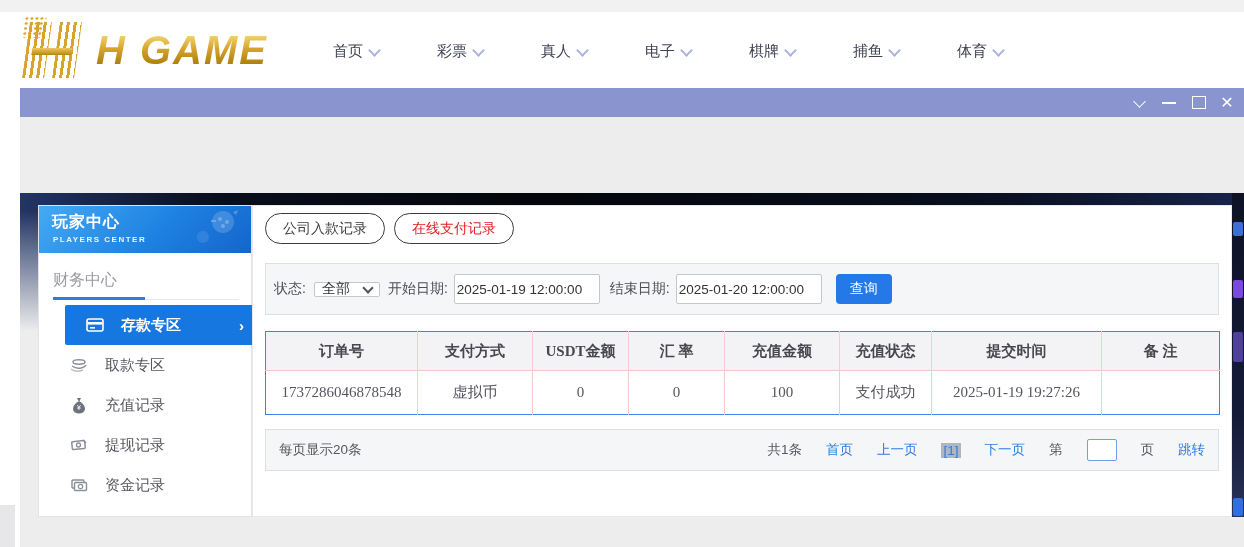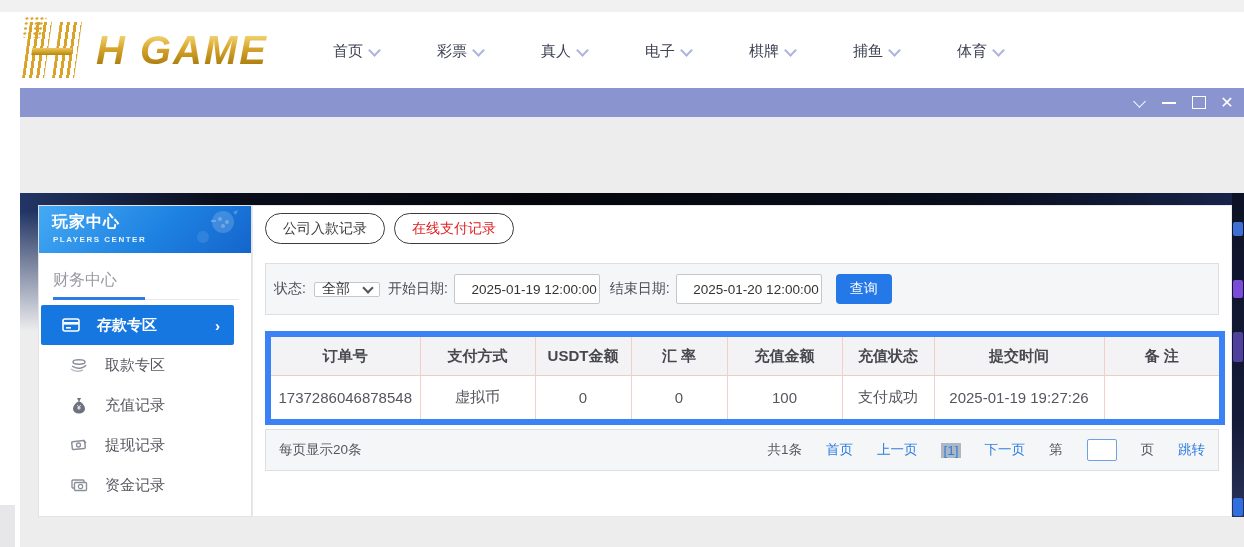--- a/index.html
+++ b/index.html
@@ -59,54 +59,54 @@
      background:linear-gradient(135deg,#45aaf4 0%,#1e82e2 55%,#1565cb 100%);}
   .sb-title{position:absolute;left:13px;top:6px;color:#fff;font-size:16px;font-weight:bold;letter-spacing:1px;}
   .sb-sub{position:absolute;left:14px;top:29px;color:#eaf4ff;font-size:8px;letter-spacing:1.5px;font-weight:bold;}
   .pad-deco{position:absolute;right:10px;top:4px;width:52px;height:34px;opacity:.55;}
   .sb-section{position:absolute;left:14px;top:64px;font-size:16px;color:#9a9aa2;}
   .sb-line{position:absolute;left:14px;top:93px;width:186px;height:1px;background:#e8e8ea;}
   .sb-line-accent{position:absolute;left:14px;top:91px;width:92px;height:3px;background:#2b7de0;}
   .sb-item{position:absolute;left:0;width:214px;height:40px;display:flex;align-items:center;cursor:pointer;}
   .sb-item .ic{width:20px;height:20px;margin-left:30px;display:flex;align-items:center;justify-content:center;}
   .sb-item .lb{margin-left:16px;font-size:15px;color:#55565e;}
-  .sb-item.active{left:2px;width:193px;background:#1677e0;border-radius:2px;}
+  .sb-item.active{left:26px;width:193px;background:#1677e0;border-radius:2px;}
   .sb-item.active .ic{margin-left:20px;}
   .sb-item.active .lb{color:#fff;font-weight:bold;}
   .sb-arrow{position:absolute;right:14px;color:#fff;font-size:15px;font-weight:bold;}
 
   
   .main{left:252px;top:205px;width:980px;height:312px;background:#fff;
         border:1px solid #e9e9ec;box-sizing:border-box;padding-left:16px;}
   .tabs{position:absolute;left:12px;top:7px;display:flex;gap:9px;}
   .tab{height:29px;padding:0 17px;border:1.5px solid #3c3c40;border-radius:16px;
        display:flex;align-items:center;font-size:14px;color:#3c3c40;background:#fff;cursor:pointer;}
   .tab.active{color:#e01f1f;}
 
   .filterbox{position:absolute;left:12px;top:57px;width:954px;height:52px;background:#f5f6f8;
      border:1px solid #dcdfe3;box-sizing:border-box;display:flex;align-items:center;}
   .flabel{font-size:14px;color:#4d4e56;white-space:nowrap;}
   .fselect{width:66px;height:15px;border:1px solid #c4c7cc;background:#fff;border-radius:2px;
      margin:0 8px 0 8px;display:flex;align-items:center;justify-content:space-between;
      padding:0 7px;box-sizing:border-box;font-size:14px;color:#333;cursor:pointer;}
   .fselect .chev{border-color:#555;width:6px;height:6px;}
   .finput{width:146px;height:30px;border:1px solid #c4c7cc;border-radius:2px;background:#fff;
-     margin:0 10px 0 6px;font-size:13.5px;color:#333;text-align:right;
+     margin:0 10px 0 6px;font-size:13.5px;color:#333;text-align:left;
      font-family:"Liberation Sans",sans-serif;box-sizing:border-box;}
   .fbtn{width:56px;height:30px;background:#2478e8;border:none;border-radius:4px;color:#fff;
      font-size:14px;cursor:pointer;margin-left:4px;font-family:"Liberation Sans",sans-serif;}
 
   table.data{position:absolute;left:12px;top:125px;width:954px;border-collapse:collapse;
      table-layout:fixed;font-size:15px;}
   table.data th{height:36px;background:#f3f3f5;color:#47484f;font-weight:bold;
      border-right:1px solid #f3cecd;border-bottom:1px solid #f0c9c8;text-align:center;}
   table.data td{height:41px;background:#fff;color:#55565e;
      border-right:1px solid #f3cecd;text-align:center;}
   table.data th:last-child,table.data td:last-child{border-right:none;}
-  table.data{border:6px solid #3b82f6;}
+  table.data{border:1px solid #3b82f6;font-family:Liberation Serif, serif;}
 
   .footerbar{position:absolute;left:12px;top:223px;width:954px;height:42px;background:#f5f6f8;
      border:1px solid #dcdfe3;box-sizing:border-box;display:flex;align-items:center;
      justify-content:space-between;padding:0 13px;}
   .pg-left{font-size:13.5px;color:#55565e;}
   .pg-right{display:flex;align-items:center;gap:24px;font-size:13.5px;margin-left:24px;}
   .pg-total{color:#55565e;}
   .pg-link{color:#2d7ce0;cursor:pointer;}
   .pg-current{color:#2d7ce0;background:#aeb6c2;padding:0 2px;cursor:pointer;}
   .pg-text{color:#55565e;}

